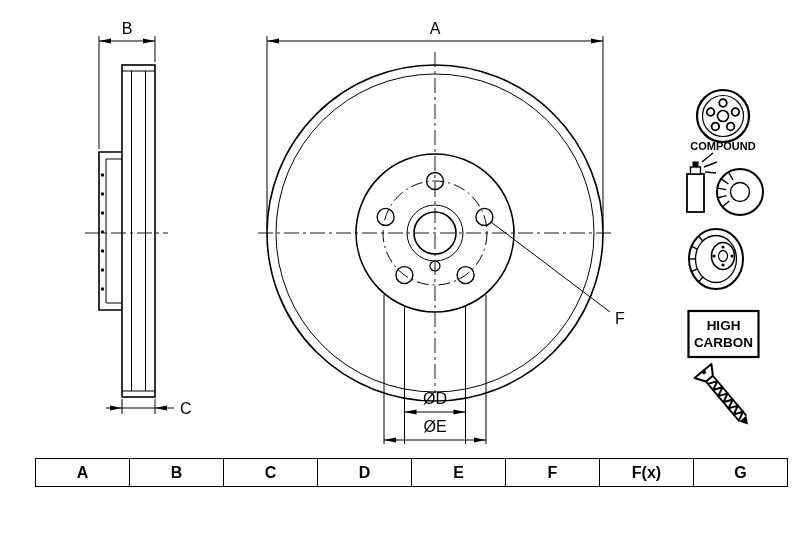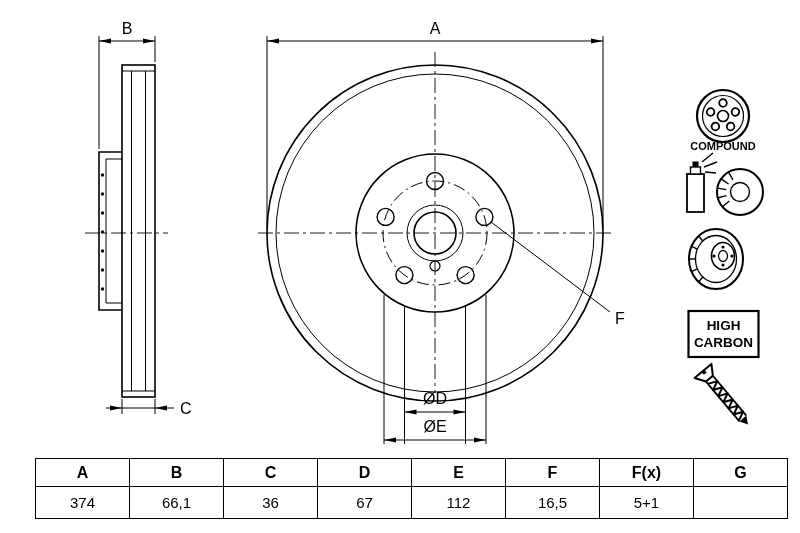--- a/index.html
+++ b/index.html
@@ -203,24 +203,14 @@
       <tr class="hdr">
     <td>A</td>
     <td>B</td>
     <td>C</td>
     <td>D</td>
     <td>E</td>
     <td>F</td>
     <td>F(x)</td>
     <td>G</td>
   </tr>
-  <tr>
-    <td>374</td>
-    <td>66,1</td>
-    <td>36</td>
-    <td>67</td>
-    <td>112</td>
-    <td>16,5</td>
-    <td>5+1</td>
-    <td></td>
-  </tr>
 </tbody>
   </table>
 
 </body></html>

